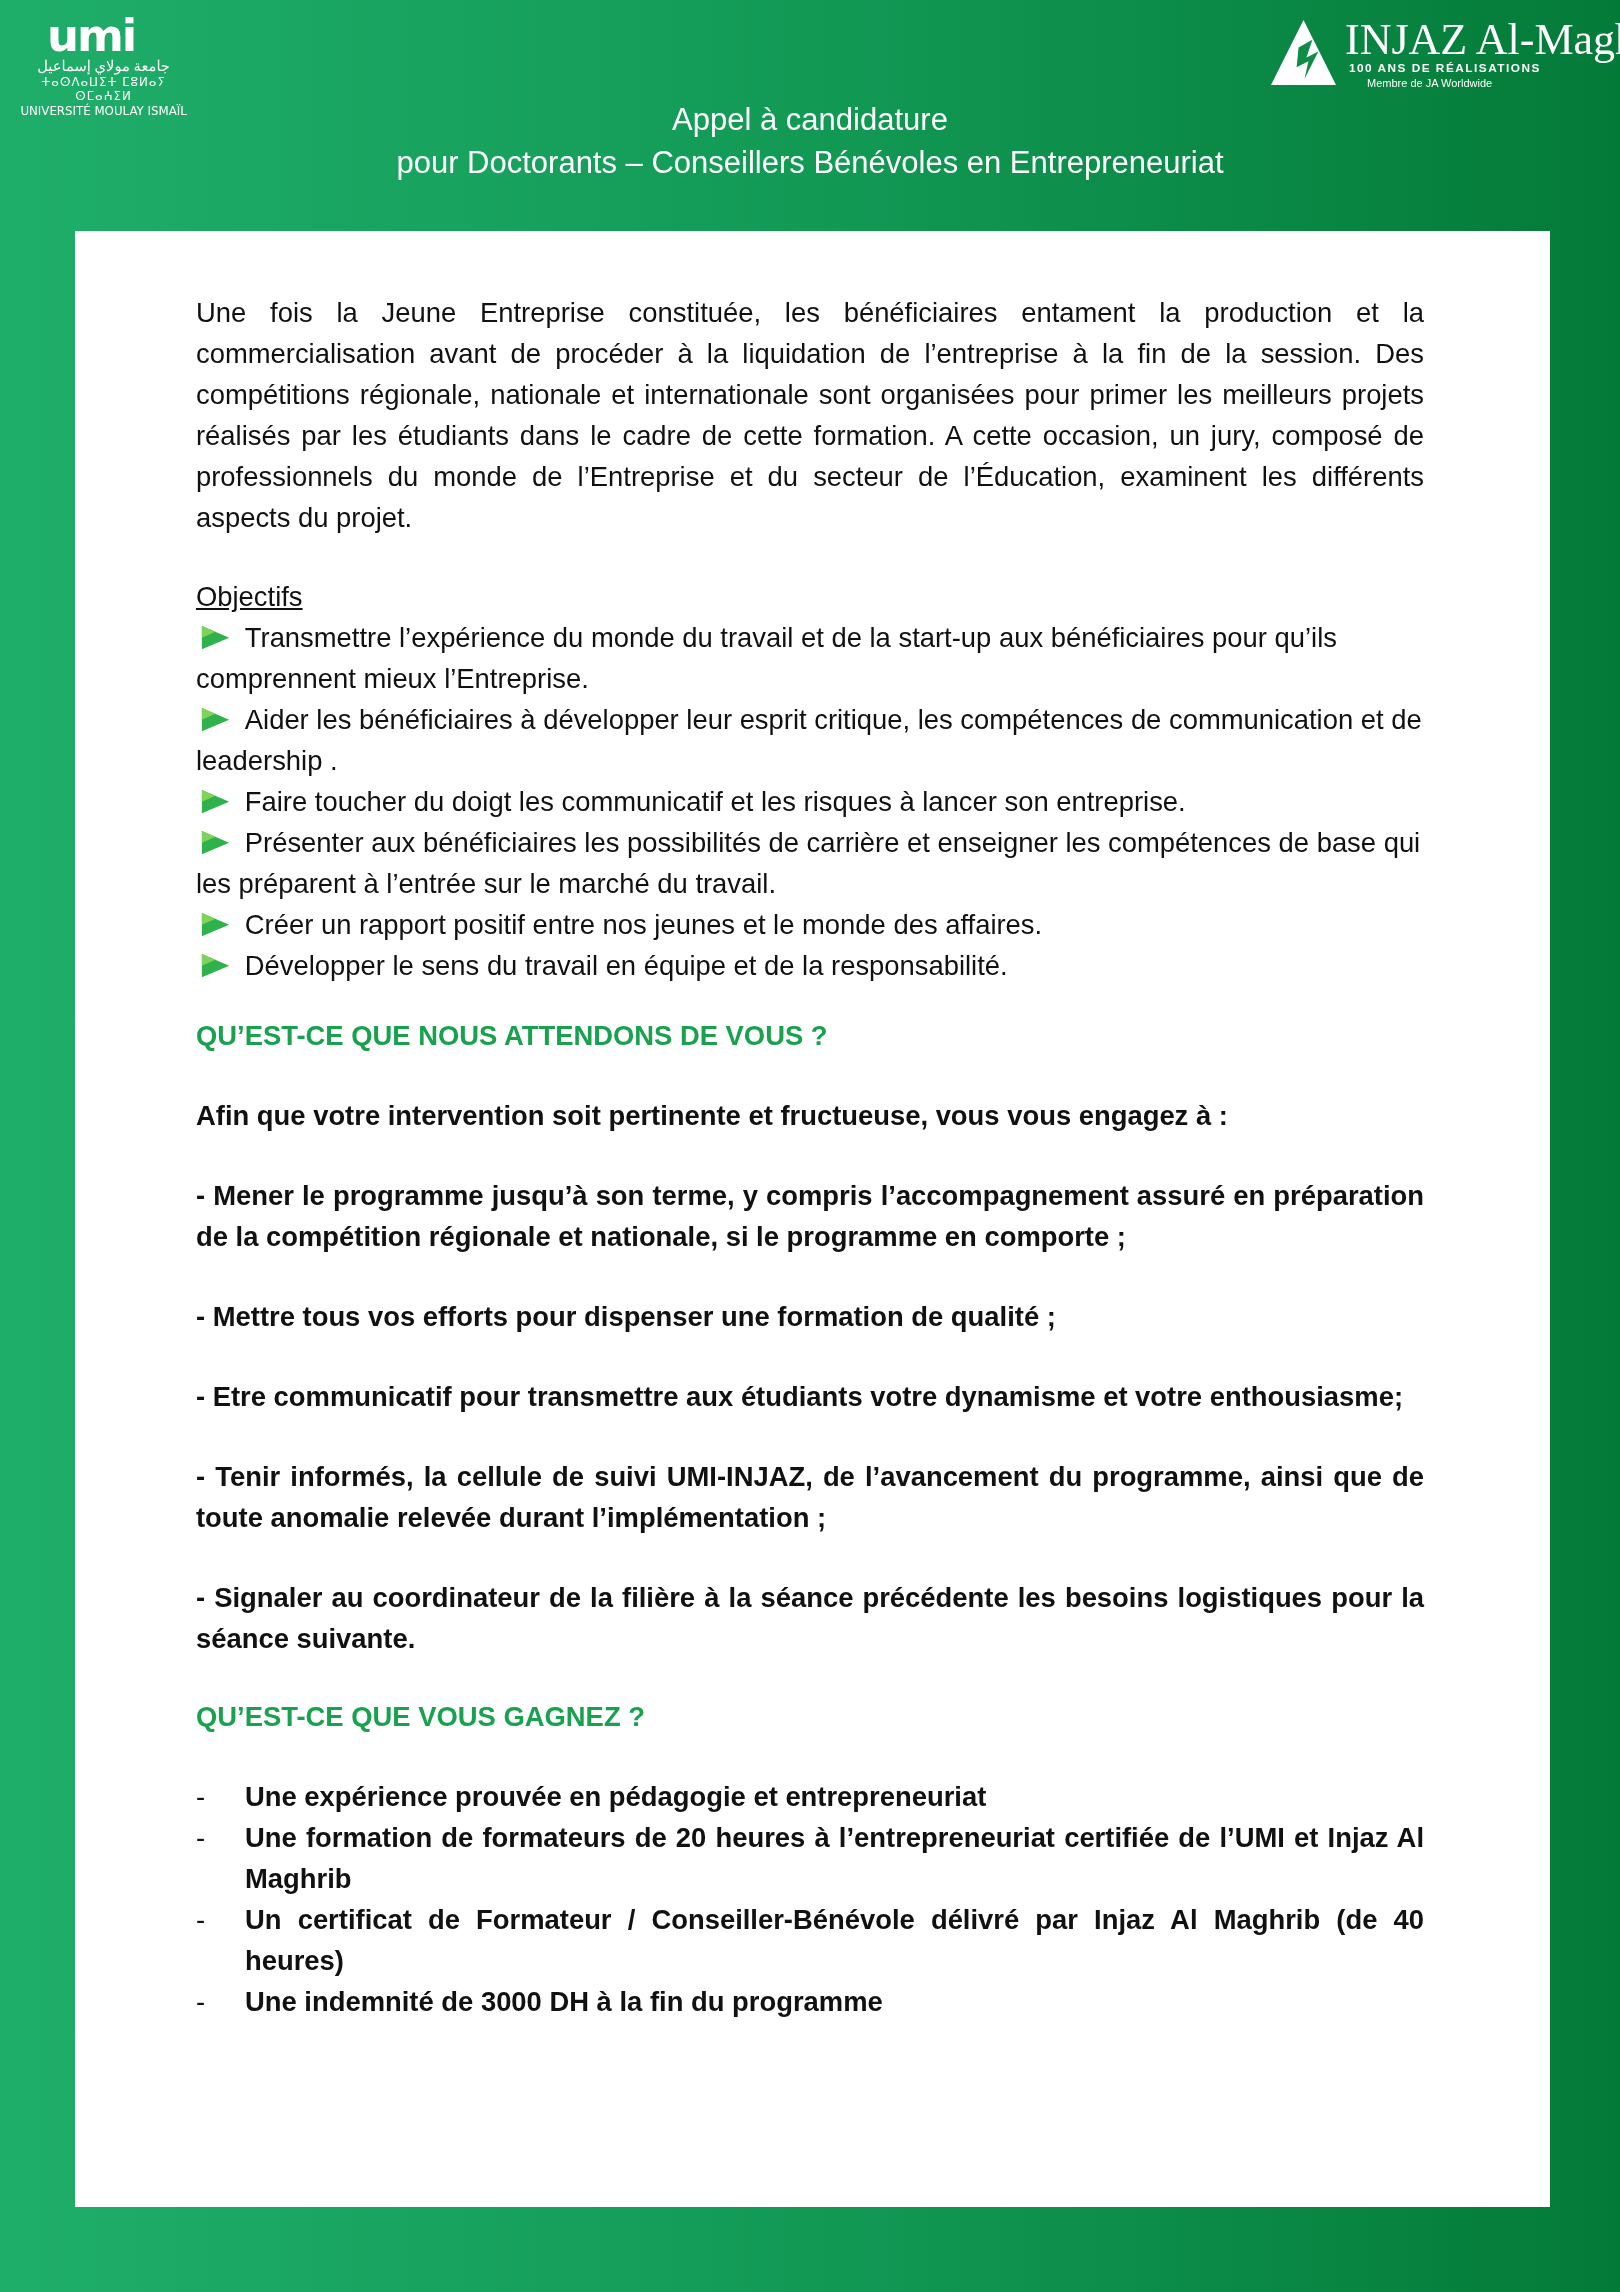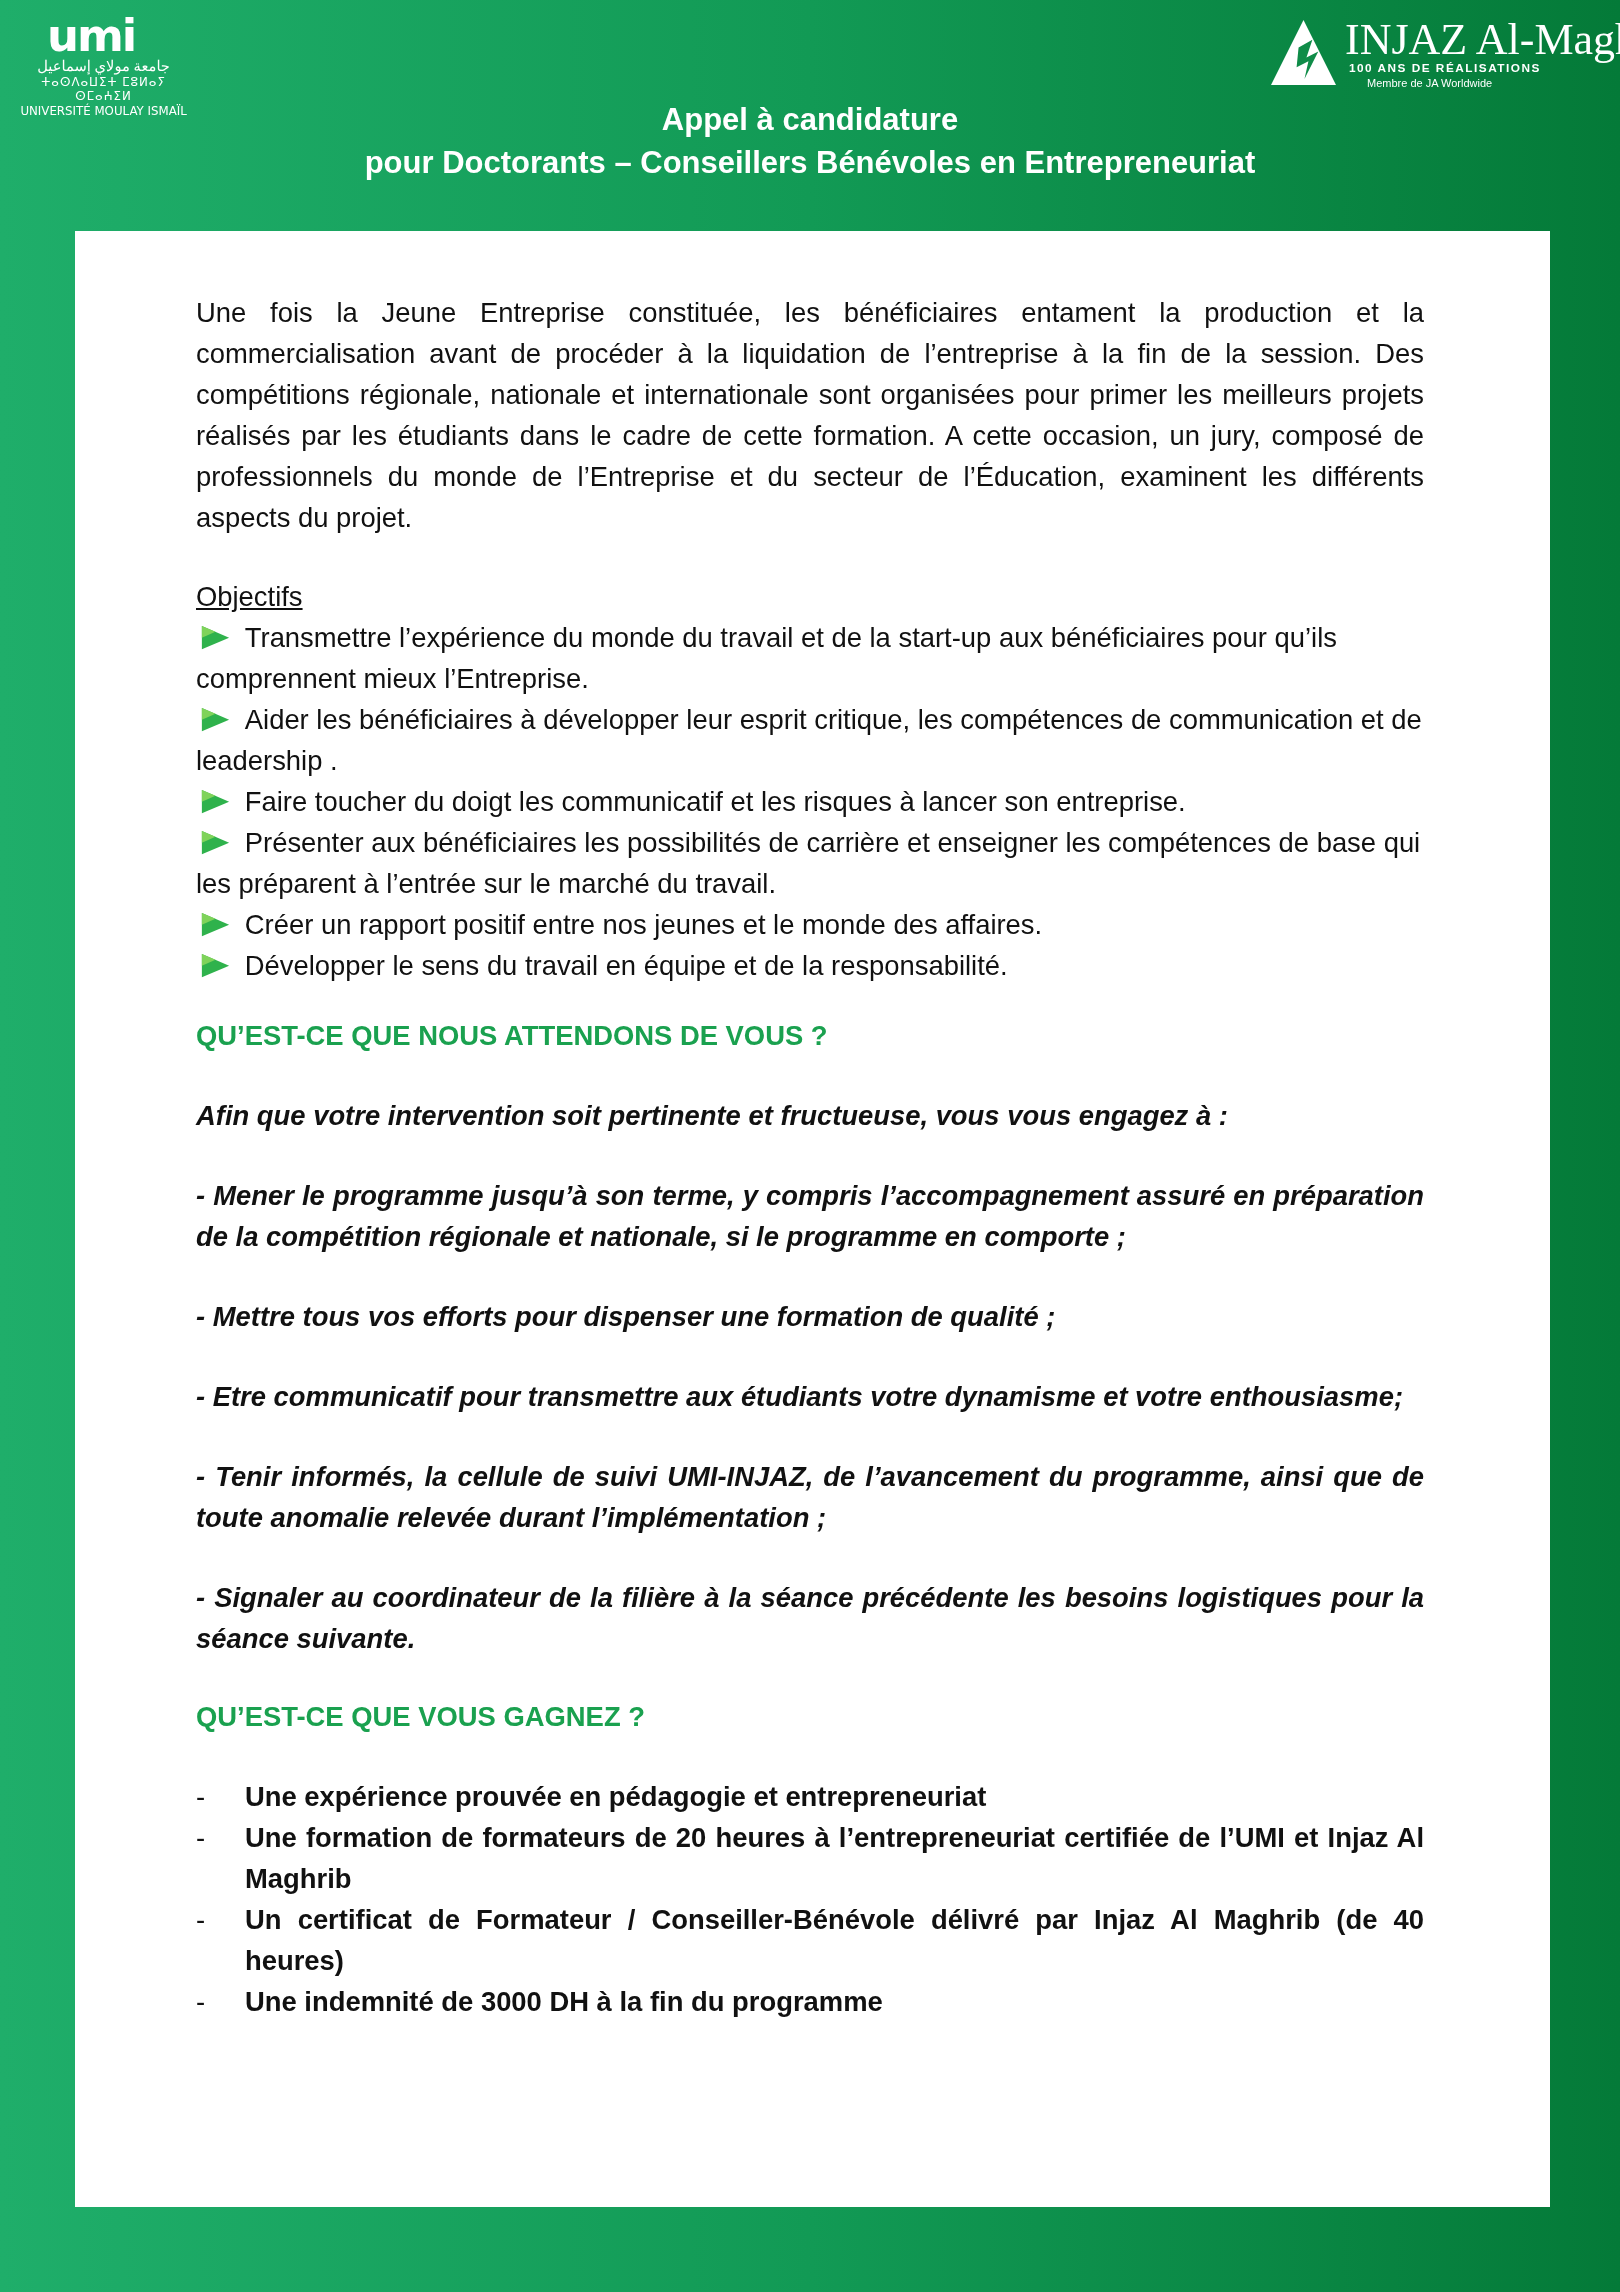--- a/index.html
+++ b/index.html
@@ -11,30 +11,30 @@
   .logo-umi { position:absolute; left:17.6px; top:13.7px; width:172px; height:108px; color:#fff; }
   .umi-mark { font-family:"DejaVu Sans", sans-serif; font-size:45px; font-weight:bold; letter-spacing:-2px; line-height:43px; text-align:center; width:147px; }
   .umi-ar { font-family:Liberation Serif, serif; font-size:14.7px; text-align:center; width:172px; line-height:19.6px; }
   .umi-tif { font-family:"DejaVu Sans", sans-serif; font-size:11.8px; text-align:center; width:172px; line-height:13.7px; letter-spacing:1px; }
   .umi-fr { font-family:"DejaVu Sans", sans-serif; font-size:11.8px; text-align:center; width:172px; line-height:15.7px; }
   .logo-injaz { position:absolute; left:1269px; top:17.6px; width:338px; height:69px; color:#fff; }
   .injaz-tri { position:absolute; left:0; top:0; width:69px; height:69px; }
   .injaz-name { position:absolute; left:76px; top:2px; font-family:"Liberation Serif", serif; font-size:44px; line-height:39px; white-space:nowrap; }
   .injaz-sub { position:absolute; left:80px; top:43px; font-size:11.8px; font-weight:bold; letter-spacing:1.5px; white-space:nowrap; }
   .injaz-sub2 { position:absolute; left:98px; top:59px; font-size:11px; white-space:nowrap; }
-  .title { position:absolute; left:0; top:98px; width:1620px; text-align:center; color:#fff; font-weight:bold; font-size:31px; line-height:43px; }
+  .title { position:absolute; left:0; top:98px; width:1620px; text-align:center; color:#fff; font-weight:normal; font-size:31px; line-height:43px; }
   .page { position:absolute; left:75px; top:231px; width:1475px; height:1976px; background:#fff; }
   .content { position:absolute; left:121px; top:61px; width:1228px; color:#111; font-size:27.4px; line-height:41px; }
   p { margin:0; }
   .just { text-align:justify; }
   .underline { text-decoration:underline; }
   .obj { position:relative; padding-left:0; }
   .arrow { display:inline-block; width:35px; height:27.4px; vertical-align:-3.9px; margin-right:11.8px; margin-left:2px; }
   .green-h { color:#1aa14f; font-weight:bold; margin-top:29px; }
-  .bold { font-weight:bold;font-style:italic; }
+  .bold { font-weight:bold; }
   .gap1 { height:38px; }
   .gap2 { height:39px; }
   .bullet { position:relative; padding-left:49px; font-weight:bold; }
   .bullet .dash { position:absolute; left:0; top:0; font-weight:normal; }
 </style>
 </head>
 <body>
 
 <div class="logo-umi">
   <div class="umi-mark">umi</div>

